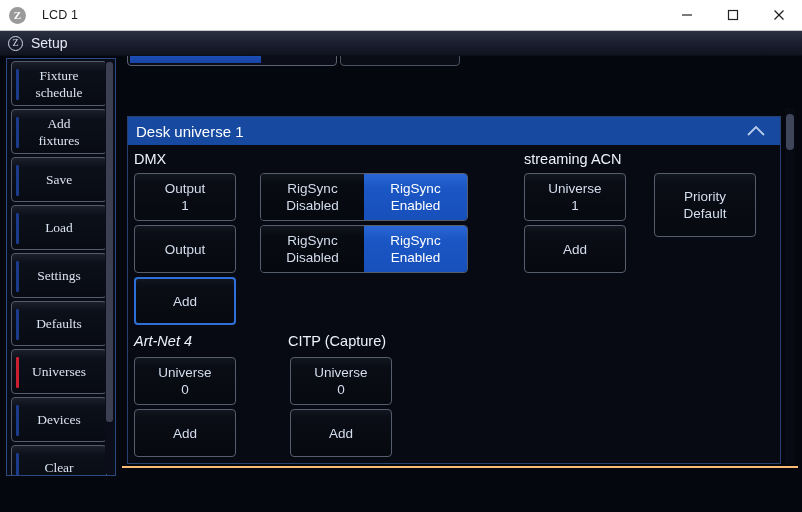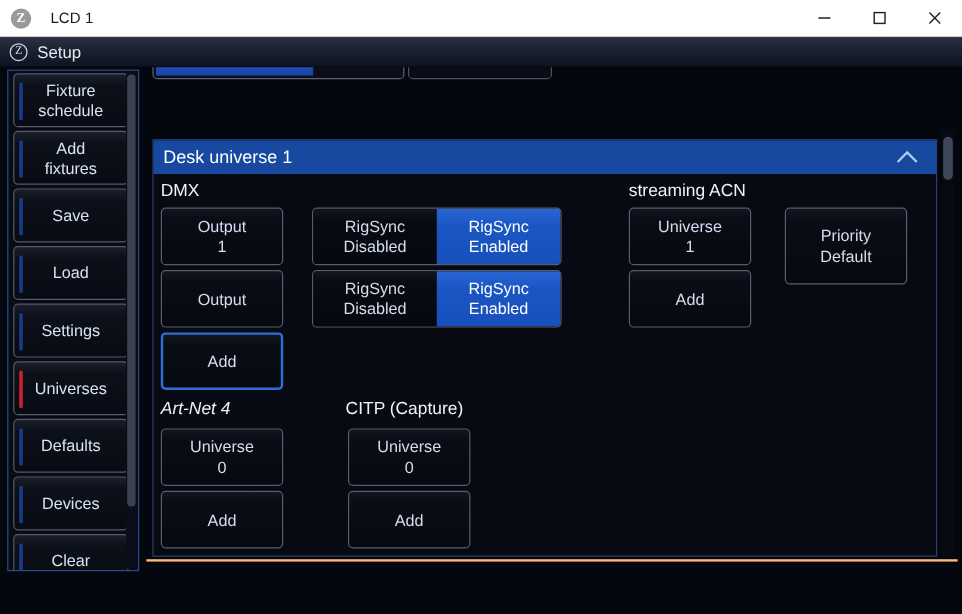--- a/index.html
+++ b/index.html
@@ -128,20 +128,21 @@
     position: absolute;
     left: 4px; top: 7px;
     width: 3px; height: 31px;
     border-radius: 1px;
   }
   .side-btn span.lbl {
     font-size: 13.5px;
     color: #d9e2f0;
     line-height: 15px;
     padding: 0 6px;
+    font-family: Liberation Serif, serif;
   }
   .side-btn.two span.lbl { line-height: 17px; }
 
   .side-scroll-track {
     position: absolute;
     right: 1px; top: 1px;
     width: 9px; height: 414px;
     background: #0b0e18;
   }
   .side-scroll-thumb {
@@ -347,27 +348,27 @@
           <span class="ind" style="background:#1a3a8a"></span>
           <span class="lbl">Load</span>
         </div>
 
         <div class="side-btn">
           <span class="ind" style="background:#1a3a8a"></span>
           <span class="lbl">Settings</span>
         </div>
 
         <div class="side-btn">
+          <span class="ind" style="background:#1a3a8a"></span>
+          <span class="lbl">Defaults</span>
+        </div>
+
+        <div class="side-btn">
           <span class="ind" style="background:#cc2030"></span>
           <span class="lbl">Universes</span>
-        </div>
-
-        <div class="side-btn">
-          <span class="ind" style="background:#1a3a8a"></span>
-          <span class="lbl">Defaults</span>
         </div>
 
         <div class="side-btn">
           <span class="ind" style="background:#1a3a8a"></span>
           <span class="lbl">Devices</span>
         </div>
 
         <div class="side-btn">
           <span class="ind" style="background:#1a3a8a"></span>
           <span class="lbl">Clear</span>

